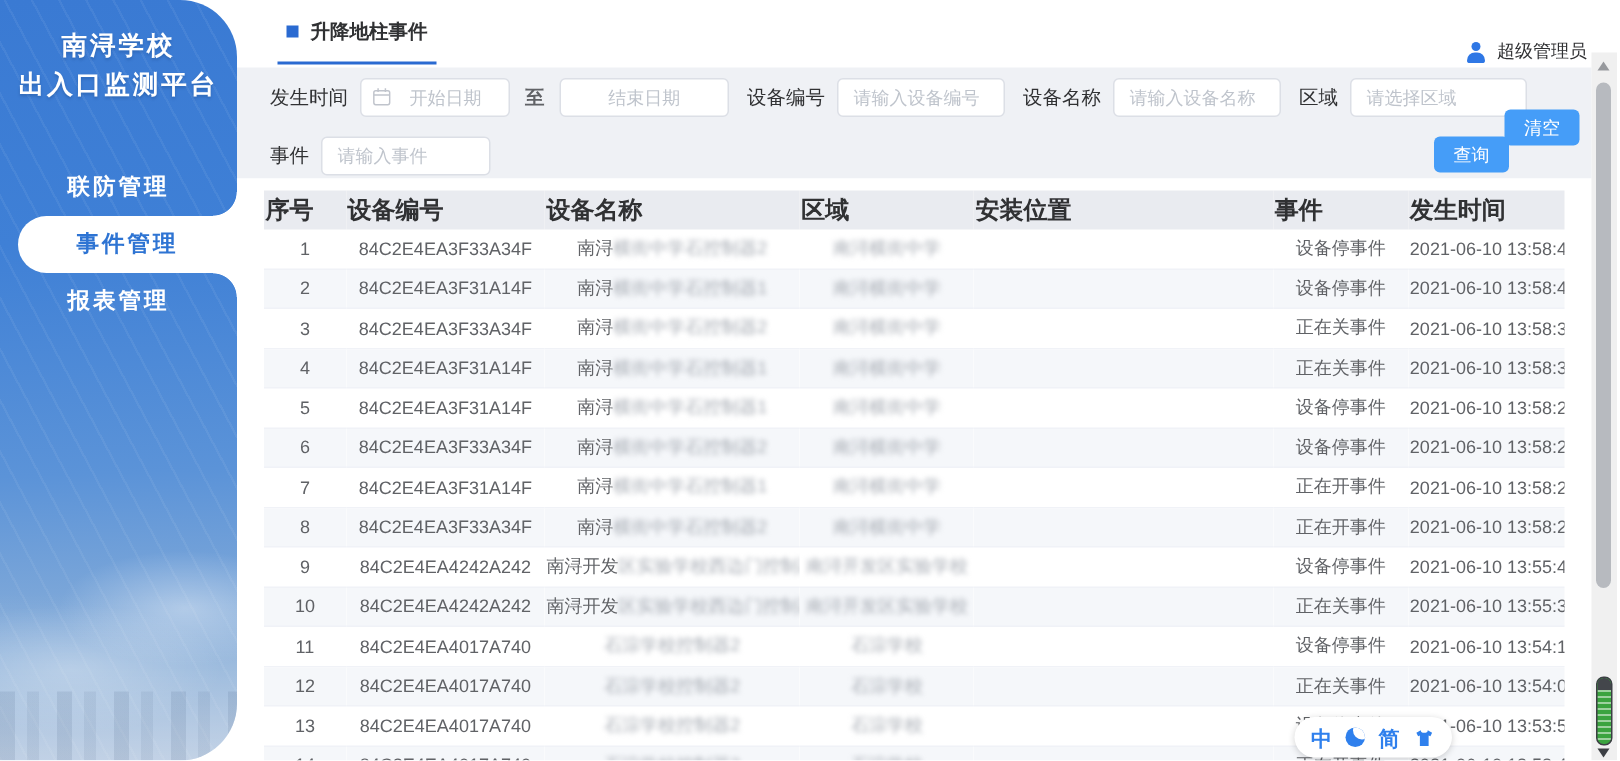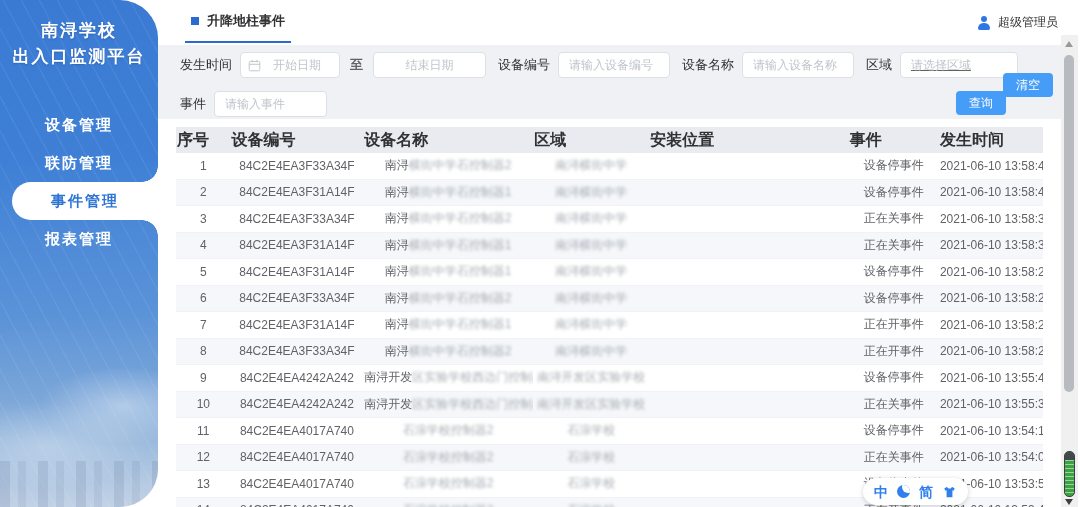--- a/index.html
+++ b/index.html
@@ -3,21 +3,21 @@
 <meta charset="utf-8">
 <style>
   html,body{margin:0;padding:0;background:#fff;}
   .canvas{position:relative;width:1080px;height:507px;overflow:hidden;background:#fff;
           font-family:"Liberation Sans","DejaVu Sans",sans-serif;}
   
   .topbar{position:absolute;left:158px;top:0;right:0;height:45px;background:#fff;}
   .tab-item{position:absolute;left:27px;top:0;height:41px;display:flex;align-items:center;gap:8px;
             padding:0 6px;border-bottom:2px solid #2a6ad1;color:#303133;font-size:13px;font-weight:600;cursor:pointer;}
   .tab-bullet{width:8px;height:8px;background:#2a6ad1;display:inline-block;}
-  .user{position:absolute;right:22px;top:0;height:45px;display:flex;align-items:center;gap:7px;
+  .user{position:absolute;right:22px;top:12px;height:45px;display:flex;align-items:center;gap:7px;
         color:#303133;font-size:12px;cursor:pointer;}
   .user-icon{position:relative;width:14px;height:14px;}
   .user-icon::before{content:"";position:absolute;left:4px;top:0;width:6px;height:6px;border-radius:50%;background:#2e77e5;}
   .user-icon::after{content:"";position:absolute;left:1px;top:7px;width:12px;height:7px;border-radius:6px 6px 2px 2px;background:#2e77e5;}
   
   .filter-panel{position:absolute;left:158px;top:45px;right:19px;height:74px;background:#eff1f5;}
   .frow{position:absolute;left:22px;display:flex;align-items:center;}
   .frow1{top:6px;height:28px;}
   .frow2{top:45px;height:28px;}
   .flabel{font-size:13px;color:#303133;margin-right:8px;white-space:nowrap;}
@@ -125,21 +125,21 @@
       <span class="fsep">至</span>
       <input class="finput" style="width: 113px; text-align: center;" readonly="" placeholder="结束日期">
       <span class="gap"></span>
       <span class="flabel">设备编号</span>
       <input class="finput" style="width: 112px;" placeholder="请输入设备编号">
       <span class="gap"></span>
       <span class="flabel">设备名称</span>
       <input class="finput" style="width: 112px;" placeholder="请输入设备名称">
       <span class="gap"></span>
       <span class="flabel">区域</span>
-      <input class="finput" style="width: 118px; text-decoration: underline;" readonly="" placeholder="请选择区域">
+      <input class="finput" style="width: 118px;" readonly="" placeholder="请选择区域">
     </div>
     <div class="frow frow2">
       <span class="flabel">事件</span>
       <input class="finput" style="width: 113px;" placeholder="请输入事件">
     </div>
     <button class="btn btn-search">查询</button>
     <button class="btn btn-clear">清空</button>
   </div>
 
   <div class="table-panel">
@@ -318,25 +318,20 @@
   </div>
 
   <div class="sidebar">
     <div class="skyline"></div>
     <div class="side-title">
       <div>南浔学校</div>
       <div>出入口监测平台</div>
     </div>
     <nav class="nav">
 
-        <div class="nav-item">
-          
-          <span>设备管理</span>
-          
-        </div>
 
         <div class="nav-item">
           
           <span>联防管理</span>
           
         </div>
 
 
         <div class="nav-item active">
           <div class="scallop scallop-top"></div>

